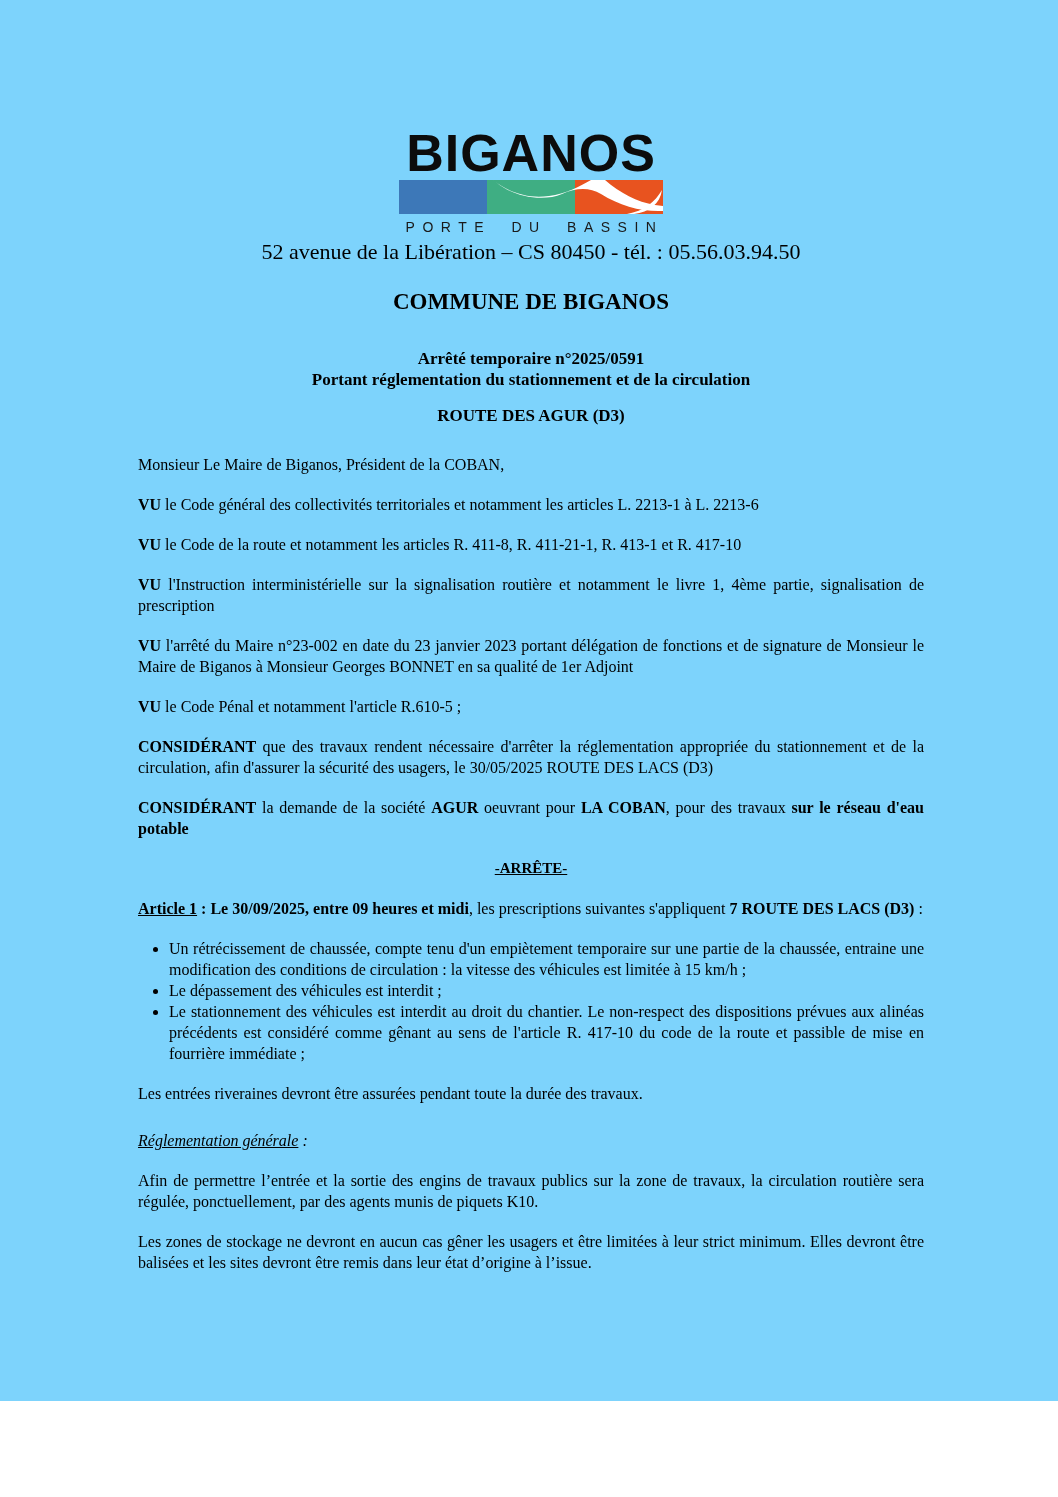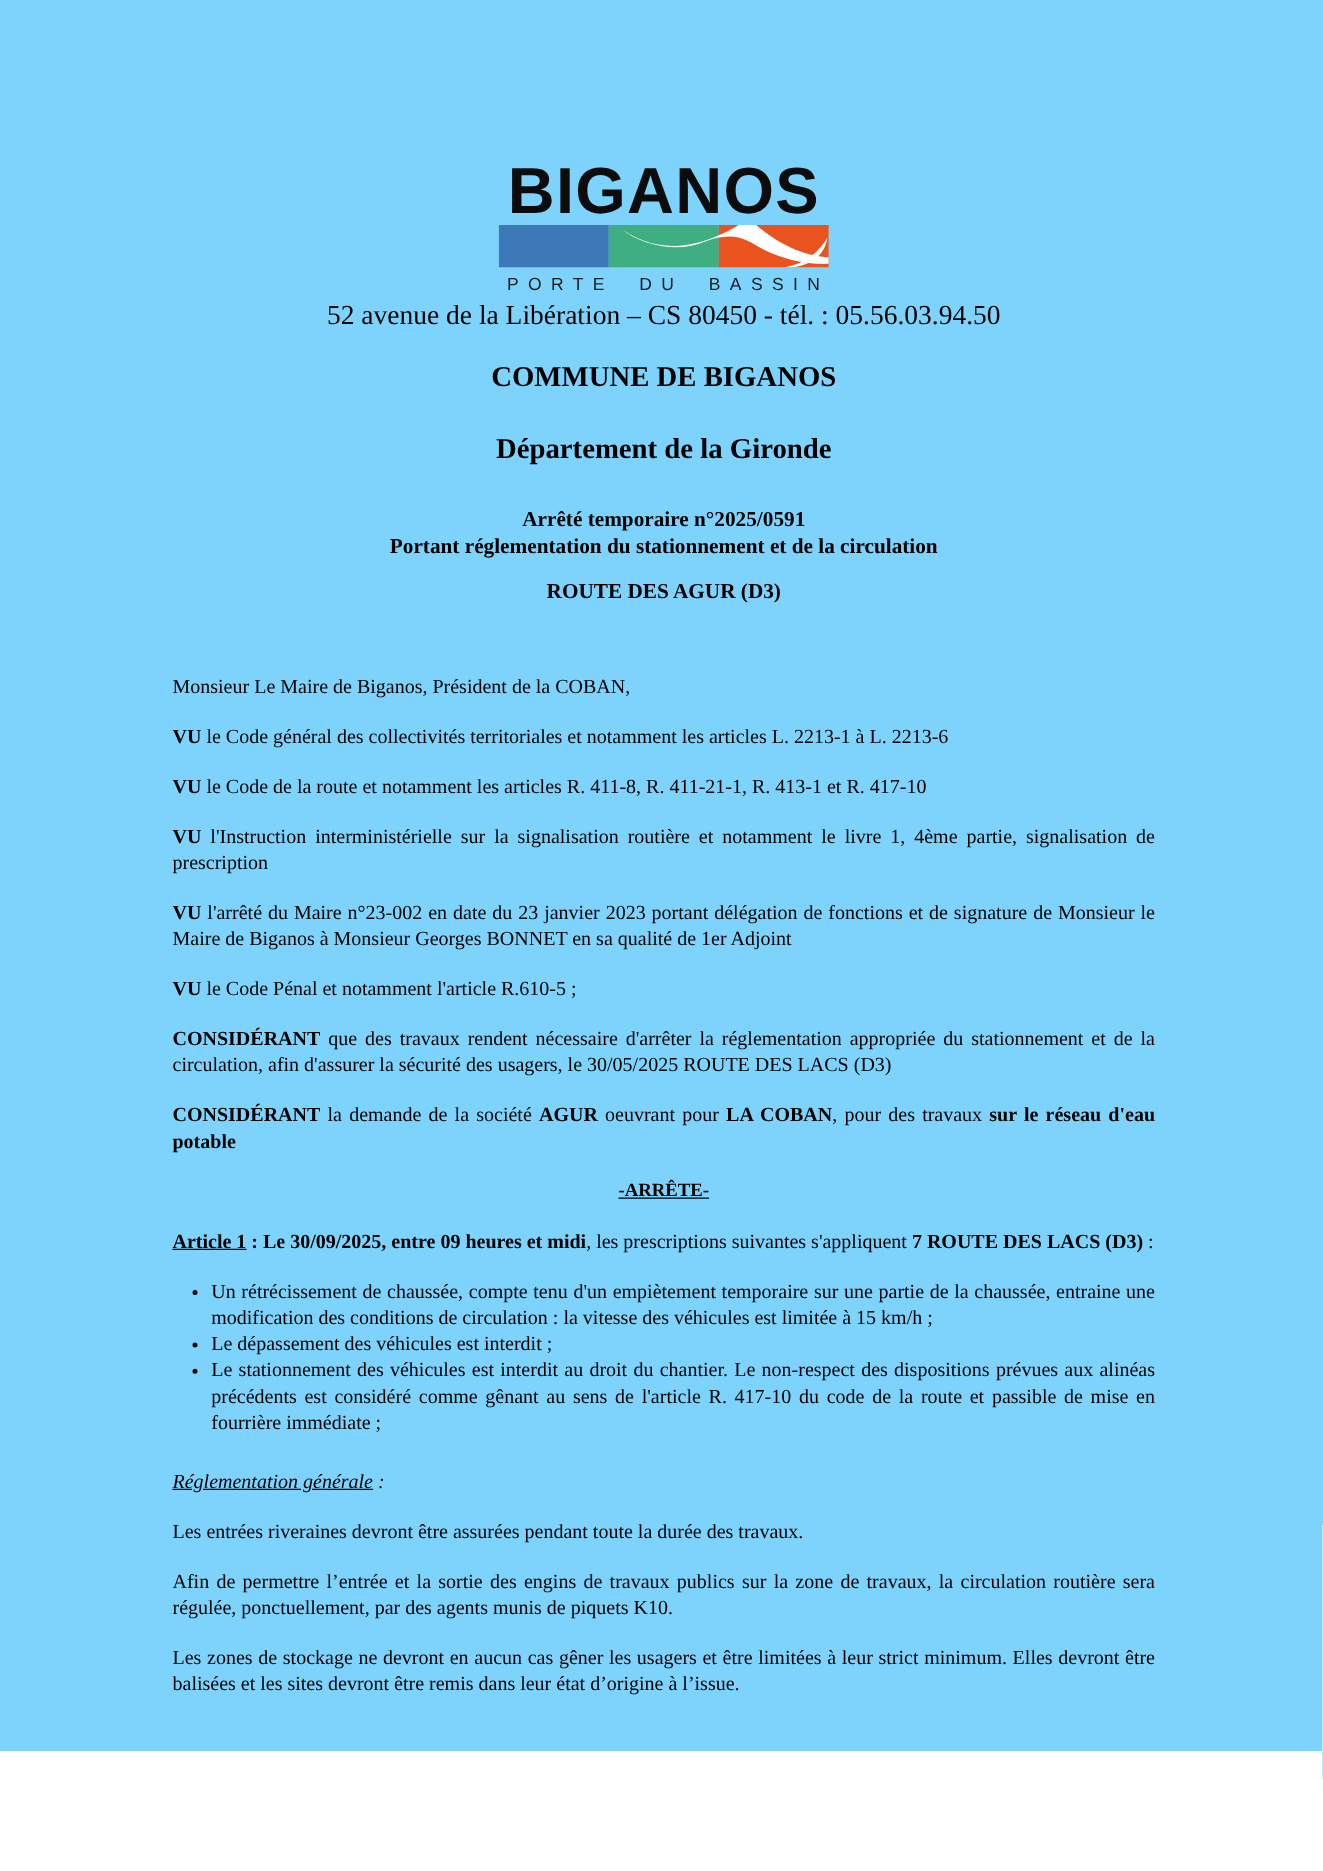--- a/index.html
+++ b/index.html
@@ -39,21 +39,21 @@
   }
   .address { font-size: 22px; margin-top: 4px; }
 
   
   .commune     { font-size: 23px; font-weight: bold; margin-top: 24px; }
   .departement { font-size: 23px; font-weight: bold; margin-top: 31px; }
   .arrete-head { font-size: 17px; font-weight: bold; margin-top: 33px; line-height: 21px; text-align: center; }
   .road        { font-size: 17px; font-weight: bold; margin-top: 16px; }
 
   
-  .body-text { margin-top: 56px; font-size: 16px; line-height: 21px; }
+  .body-text { margin-top: 28px; font-size: 16px; line-height: 21px; }
   .para { margin: 0 0 19px 0; text-align: justify; }
   .arrete-title {
     text-align: center;
     font-weight: bold;
     font-size: 15px;
     text-decoration: underline;
     margin: 19px 0;
   }
   ul.prescriptions { margin: 0 0 19px 0; padding-left: 31px; }
   ul.prescriptions li { text-align: justify; }
@@ -86,21 +86,20 @@
           <rect x="176" y="0" width="88" height="34" fill="#e8531f"></rect>
           <path d="M94,0 C110,13 130,19 150,16 C167,13.5 180,7 192,0 L206,0 C221,13 238,22 256,25 L264,26 L264,31 C243,32 221,26 202,14 C190,7 177,8 163,14 C144,22 115,17 98,3 Z" fill="#ffffff"></path>
           <path d="M228,34 C245,31 256,22 263,10 C261,24 250,32 235,34 Z" fill="#ffffff"></path>
         </svg>
       </div>
       <div class="tagline">PORTE DU BASSIN</div>
       <div class="address">52 avenue de la Libération – CS 80450 - tél. : 05.56.03.94.50</div>
     </header>
 
     <div class="commune center">COMMUNE DE BIGANOS</div>
-    <div class="departement center">Département de la Gironde</div>
 
     <div class="arrete-head center">
       <div>Arrêté temporaire n°2025/0591</div>
       <div>Portant réglementation du stationnement et de la circulation</div>
     </div>
 
     <div class="road center">ROUTE DES AGUR (D3)</div>
 
     <main class="body-text">
       <p class="para">Monsieur Le Maire de Biganos, Président de la COBAN,</p>
@@ -115,23 +114,23 @@
       <div class="arrete-title">-ARRÊTE-</div>
 
       <p class="para"><span class="b u">Article 1</span><span class="b"> : </span><span class="b">Le 30/09/2025</span><span class="b">, </span><span class="b">entre 09 heures et midi</span><span>, les prescriptions suivantes s'appliquent </span><span class="b">7 ROUTE DES LACS (D3)</span><span> :</span></p>
 
       <ul class="prescriptions">
         <li>Un rétrécissement de chaussée, compte tenu d'un empiètement temporaire sur une partie de la chaussée, entraine une modification des conditions de circulation : la vitesse des véhicules est limitée à 15 km/h ;</li>
         <li>Le dépassement des véhicules est interdit ;</li>
         <li>Le stationnement des véhicules est interdit au droit du chantier. Le non-respect des dispositions prévues aux alinéas précédents est considéré comme gênant au sens de l'article R. 417-10 du code de la route et passible de mise en fourrière immédiate ;</li>
       </ul>
 
+      <p class="para">Les entrées riveraines devront être assurées pendant toute la durée des travaux.</p>
+
       <p class="para reglementation"><span class="u i">Réglementation générale</span><span class="i"> :</span></p>
-
-      <p class="para">Les entrées riveraines devront être assurées pendant toute la durée des travaux.</p>
       <p class="para">Afin de permettre l’entrée et la sortie des engins de travaux publics sur la zone de travaux, la circulation routière sera régulée, ponctuellement, par des agents munis de piquets K10.</p>
       <p class="para">Les zones de stockage ne devront en aucun cas gêner les usagers et être limitées à leur strict minimum. Elles devront être balisées et les sites devront être remis dans leur état d’origine à l’issue.</p>
     </main>
 
   </div>
 
   <div class="footer-mark">.../...</div>
 </div>
 
 </body></html>

